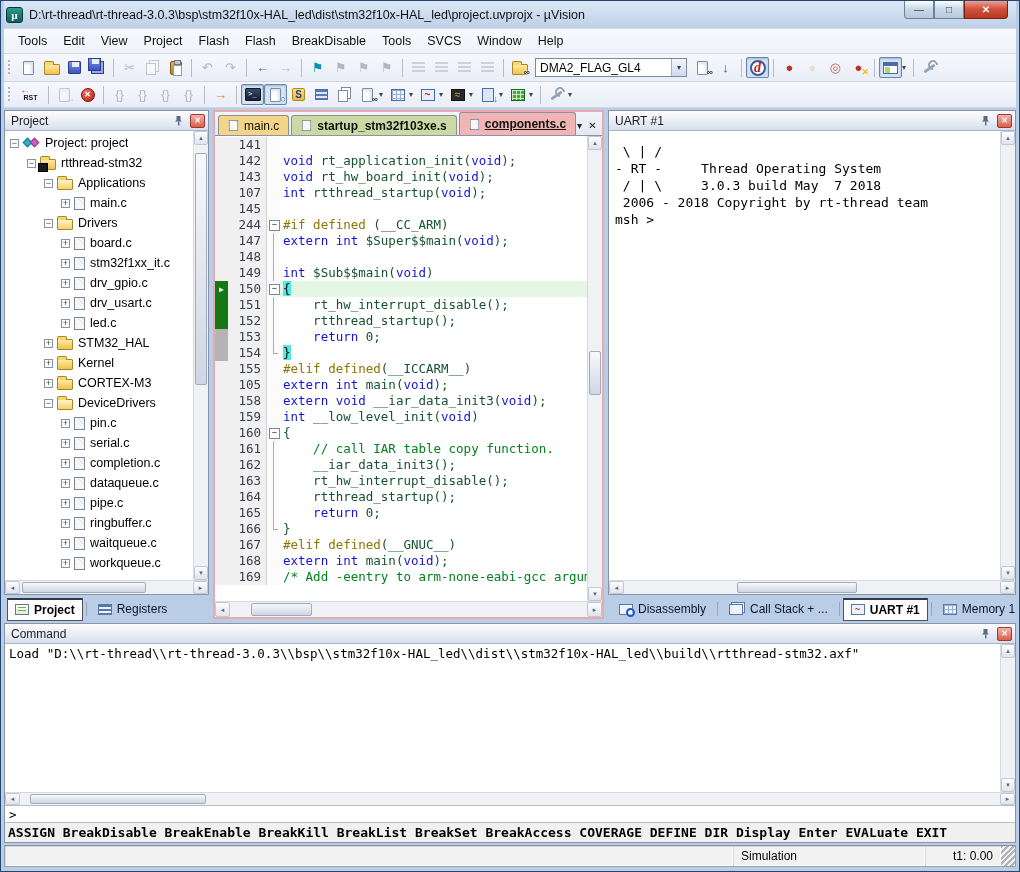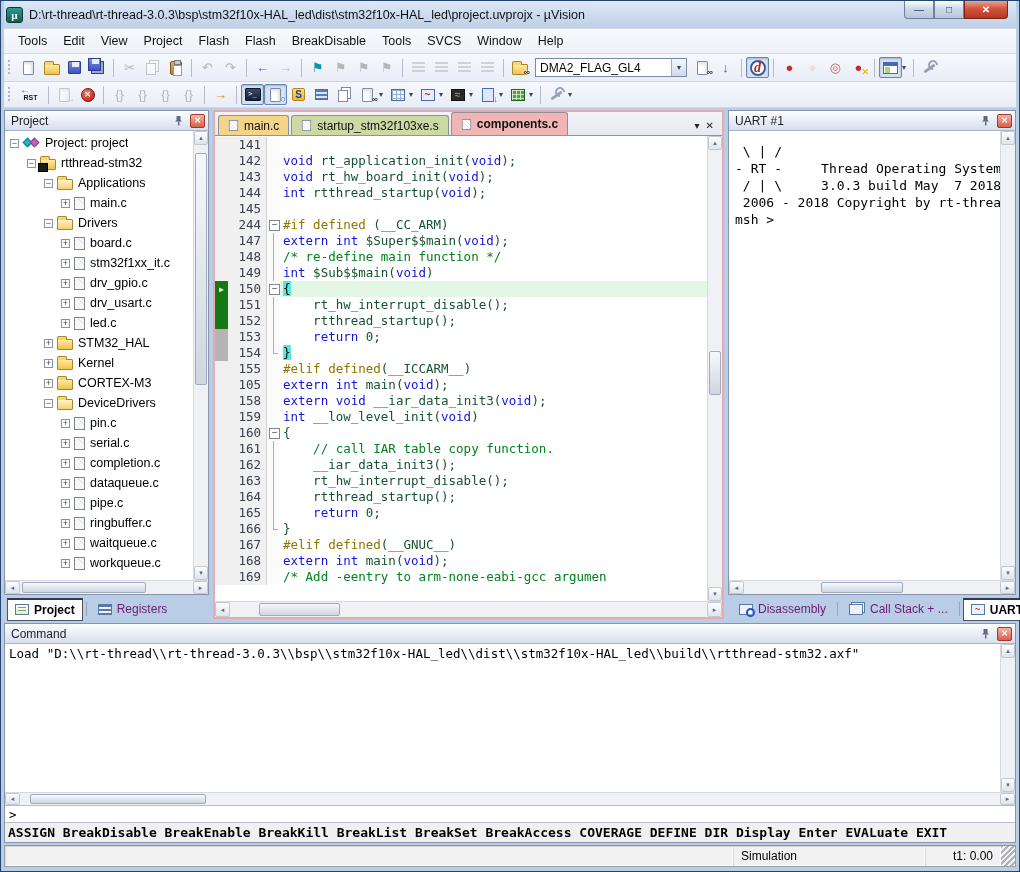--- a/index.html
+++ b/index.html
@@ -61,21 +61,21 @@
   .tbi .overlay{position:absolute;right:0;bottom:0;font-size:9px;font-weight:bold;line-height:1;text-shadow:0 0 2px #fff,0 0 2px #fff;}
   .tbi[data-name="reset-button"]{width:27px;}
   .tbi[data-name="reset-button"] .overlay{top:0;left:2px;right:auto;bottom:auto;font-size:10px;}
   .tbcombo{display:flex;align-items:center;height:19px;width:152px;background:#fff;border:1px solid #7a8aa0;margin:0 4px;flex:none;}
   .tbcombo-input{flex:1;border:none;outline:none;font-size:12px;font-family:"Liberation Sans",sans-serif;padding:0 4px;min-width:0;color:#000;}
   .tbcombo-btn{width:15px;height:100%;background:linear-gradient(#f4f7fb,#cfdaeb);border-left:1px solid #9fb0c8;font-size:8px;color:#31425e;display:flex;align-items:center;justify-content:center;}
   
   .main{flex:1;min-height:0;display:flex;padding:2px 0 0 0;background:#b9cde6;}
   .col{display:flex;flex-direction:column;min-width:0;}
   .col1{width:205px;flex:none;}
-  .col3{width:288px;flex:none;}
+  .col3{width:408px;flex:none;}
   .col2{flex:1;min-width:0;margin:0 1px;}
   .vsplit{width:3px;flex:none;}
   .panel{flex:1;min-height:0;display:flex;flex-direction:column;border:1px solid #8a94a8;background:#fff;}
   .panel-hdr{height:20px;flex:none;display:flex;align-items:center;gap:4px;padding:0 3px 0 6px;background:linear-gradient(#fdfdfe,#d7dfee);border-bottom:1px solid #aab4c8;}
   .panel-title{flex:1;font-size:12px;color:#222;white-space:nowrap;overflow:hidden;}
   .hdr-btn{width:15px;height:14px;display:flex;align-items:center;justify-content:center;flex:none;}
   .hdr-close{width:15px;height:14px;background:linear-gradient(#f2b4a8,#d8604c);border:1px solid #a03830;border-radius:2px;color:#fff;font-size:8px;font-weight:bold;display:flex;align-items:center;justify-content:center;flex:none;}
   
   .vscroll{width:15px;flex:none;background:#eff1f4;border-left:1px solid #d6d9df;display:flex;flex-direction:column;}
   .hscroll{height:14px;flex:none;background:#eff1f4;border-top:1px solid #d6d9df;display:flex;}
@@ -100,21 +100,21 @@
   .tico.ofolder,.tico.cfolder,.tico.tfolder{width:16px;height:11px;background:linear-gradient(#ffe9a0,#f2c14e);border:1px solid #a8862c;border-radius:1px;margin-top:2px;}
   .tico.ofolder::before,.tico.cfolder::before,.tico.tfolder::before{content:"";position:absolute;top:-4px;left:-1px;width:8px;height:3px;background:#f6d76e;border:1px solid #a8862c;border-bottom:none;border-radius:2px 2px 0 0;}
   .tico.ofolder{background:linear-gradient(#fff3c8,#f6d06e);}
   .tico.tfolder::after{content:"";position:absolute;left:-3px;bottom:-3px;width:8px;height:7px;background:#1c1c1c;border:1px solid #000;}
   .tico.file{width:11px;height:13px;background:#fff;border:1px solid #7a8494;background-image:repeating-linear-gradient(45deg,#e4e7ec 0 1px,transparent 1px 3px);}
   
   .editor-box{flex:1;min-height:0;display:flex;flex-direction:column;border:2px solid #e8aaaa;background:#fff;margin-bottom:3px;}
   .edtabs{height:24px;flex:none;display:flex;align-items:flex-end;background:linear-gradient(#f2f4f8,#e4e8f0);border-bottom:1px solid #8a94a8;padding:0 2px;}
   .edtab{display:flex;align-items:center;gap:5px;height:20px;margin:0 1px;padding:0 9px;border:1px solid #8d9097;border-bottom:none;border-radius:3px 3px 0 0;font-size:12px;color:#111;white-space:nowrap;}
   .edtab.active{height:23px;font-weight:bold;}
-  .edtab.active .edtab-label{}
+  .edtab.active .edtab-label{text-decoration:underline;}
   .tabico{transform:scale(.85);}
   .edtab-ctrl{margin-left:auto;display:flex;align-items:center;gap:6px;padding:0 6px 4px 0;}
   .edtab-ctrl span{font-size:10px;color:#222;}
   .code-area{flex:1;min-height:0;display:flex;}
   .code-lines{flex:1;min-width:0;overflow:hidden;padding-top:1px;font-family:"DejaVu Sans Mono","Liberation Mono",monospace;font-size:12.5px;}
   .cl{height:16px;display:flex;align-items:center;}
   .clm{width:13px;height:16px;flex:none;background:#f0f0f0;display:flex;align-items:center;justify-content:center;font-size:8px;color:#eaffda;}
   .clm.green,.clm.green-arrow{background:#157815;}
   .clm.gray{background:#b4b4b4;}
   .cln{width:39px;flex:none;text-align:right;padding-right:5px;color:#38404c;background:#f0f0f0;height:16px;line-height:16px;border-right:1px solid #d2d2d2;}
@@ -128,21 +128,21 @@
   .seg-t{color:#14532d;}
   .seg-k{color:#1414d8;}
   .seg-c{color:#00821e;}
   .seg-p{color:#8c7500;}
   .seg-b{background:#55e8e0;color:#000;}
   
   .uart-pre{flex:1;min-height:0;margin:0;padding:12px 6px 0 6px;font-family:"DejaVu Sans Mono","Liberation Mono",monospace;font-size:13px;line-height:17px;color:#000;white-space:pre;overflow:hidden;}
   .uart-body{flex:1;min-height:0;display:flex;}
   
   .dock-row{height:27px;flex:none;display:flex;align-items:center;gap:1px;padding:2px 3px 1px 3px;}
-  .dtab{display:flex;align-items:center;gap:5px;padding:3px 7px;font-size:12px;color:#701a75;border:1px solid transparent;white-space:nowrap;}
+  .dtab{display:flex;align-items:center;gap:5px;padding:3px 7px;font-size:12px;color:#0f172a;border:1px solid transparent;white-space:nowrap;}
   .dtab.active{background:#fff;border:1px solid #4a5264;border-top:2px solid #30384a;font-weight:bold;color:#000;}
   .dsep{width:1px;height:14px;background:#9aa4b4;margin:0 2px;flex:none;}
   .mi{width:14px;height:11px;border:1px solid #5878a8;background:#eef2fa;position:relative;flex:none;display:flex;align-items:center;justify-content:center;font-size:9px;line-height:1;}
   .mi.project{background:linear-gradient(#ffffff,#e2ecd2);}
   .mi.project::before{content:"";position:absolute;inset:2px;background:repeating-linear-gradient(#7ba84e 0 1px,transparent 1px 3px);}
   .mi.registers{background:repeating-linear-gradient(#5878a8 0 2px,#eef2fa 2px 4px);}
   .mi.disasm::after{content:"";position:absolute;right:-3px;bottom:-3px;width:5px;height:5px;border:2px solid #2a52c8;border-radius:50%;background:rgba(255,255,255,.6);}
   .mi.stack{box-shadow:2px -2px 0 -1px #eef2fa,2px -2px 0 0 #5878a8;margin-right:2px;}
   .mi.serial{color:#c02020;font-weight:bold;}
   .mi.memory{background-image:repeating-linear-gradient(to right,#9ab0cc 0 1px,transparent 1px 4px),repeating-linear-gradient(to bottom,#9ab0cc 0 1px,transparent 1px 4px);}
@@ -539,21 +539,21 @@
     <div class="vsplit" data-name="left-splitter"></div>
 
     <div class="col col2" data-name="editor-column">
       <div class="editor-box" data-name="editor-window">
         <div class="edtabs" data-name="editor-tab-bar">
           <span id="edtabsIn" style="display:flex;align-items:flex-end;" data-name="editor-tabs">
               <span class="edtab" data-name="editor-tab-main-c" style="background: rgb(243, 212, 137);">
                 <span class="tico file tabico" data-name="file-icon"></span>
                 <span class="edtab-label" data-name="editor-tab-label">main.c</span>
               </span>
-              <span class="edtab" data-name="editor-tab-startup-stm32f103xe-s" style="background: rgb(204, 217, 164);">
+              <span class="edtab" data-name="editor-tab-startup-stm32f103xe-s" style="background: rgb(204, 217, 164); font-weight: bold;">
                 <span class="tico file tabico" data-name="file-icon"></span>
                 <span class="edtab-label" data-name="editor-tab-label">startup_stm32f103xe.s</span>
               </span>
               <span class="edtab active" data-name="editor-tab-components-c" style="background: rgb(241, 181, 181);">
                 <span class="tico file tabico" data-name="file-icon"></span>
                 <span class="edtab-label" data-name="editor-tab-label">components.c</span>
               </span>
             </span>
           <span class="edtab-ctrl" data-name="editor-tab-controls">
             <span data-name="document-list-dropdown-icon">▾</span>
@@ -575,21 +575,21 @@
                 <span class="clt" data-name="code-text"><span class="seg-k" data-name="code-segment">void</span><span class="seg-t" data-name="code-segment"> rt_application_init(</span><span class="seg-k" data-name="code-segment">void</span><span class="seg-t" data-name="code-segment">);</span></span>
               </div>
               <div class="cl" data-name="code-line">
                 <span class="clm " data-name="execution-margin"></span>
                 <span class="cln" data-name="line-number">143</span>
                 <span class="clf " data-name="fold-margin"></span>
                 <span class="clt" data-name="code-text"><span class="seg-k" data-name="code-segment">void</span><span class="seg-t" data-name="code-segment"> rt_hw_board_init(</span><span class="seg-k" data-name="code-segment">void</span><span class="seg-t" data-name="code-segment">);</span></span>
               </div>
               <div class="cl" data-name="code-line">
                 <span class="clm " data-name="execution-margin"></span>
-                <span class="cln" data-name="line-number">144</span>
+                <span class="cln" data-name="line-number">107</span>
                 <span class="clf " data-name="fold-margin"></span>
                 <span class="clt" data-name="code-text"><span class="seg-k" data-name="code-segment">int</span><span class="seg-t" data-name="code-segment"> rtthread_startup(</span><span class="seg-k" data-name="code-segment">void</span><span class="seg-t" data-name="code-segment">);</span></span>
               </div>
               <div class="cl" data-name="code-line">
                 <span class="clm " data-name="execution-margin"></span>
                 <span class="cln" data-name="line-number">145</span>
                 <span class="clf " data-name="fold-margin"></span>
                 <span class="clt" data-name="code-text"></span>
               </div>
               <div class="cl" data-name="code-line">
@@ -601,21 +601,20 @@
               <div class="cl" data-name="code-line">
                 <span class="clm " data-name="execution-margin"></span>
                 <span class="cln" data-name="line-number">147</span>
                 <span class="clf line" data-name="fold-margin"></span>
                 <span class="clt" data-name="code-text"><span class="seg-k" data-name="code-segment">extern</span><span class="seg-t" data-name="code-segment"> </span><span class="seg-k" data-name="code-segment">int</span><span class="seg-t" data-name="code-segment"> $Super$$main(</span><span class="seg-k" data-name="code-segment">void</span><span class="seg-t" data-name="code-segment">);</span></span>
               </div>
               <div class="cl" data-name="code-line">
                 <span class="clm " data-name="execution-margin"></span>
                 <span class="cln" data-name="line-number">148</span>
                 <span class="clf line" data-name="fold-margin"></span>
-                <span class="clt" data-name="code-text"><span class="seg-c" data-name="code-segment">/* re-define main function */</span></span>
               </div>
               <div class="cl" data-name="code-line">
                 <span class="clm " data-name="execution-margin"></span>
                 <span class="cln" data-name="line-number">149</span>
                 <span class="clf line" data-name="fold-margin"></span>
                 <span class="clt" data-name="code-text"><span class="seg-k" data-name="code-segment">int</span><span class="seg-t" data-name="code-segment"> $Sub$$main(</span><span class="seg-k" data-name="code-segment">void</span><span class="seg-t" data-name="code-segment">)</span></span>
               </div>
               <div class="cl" data-name="code-line">
                 <span class="clm green-arrow" data-name="coverage-green-marker">▶</span>
                 <span class="cln" data-name="line-number">150</span>

